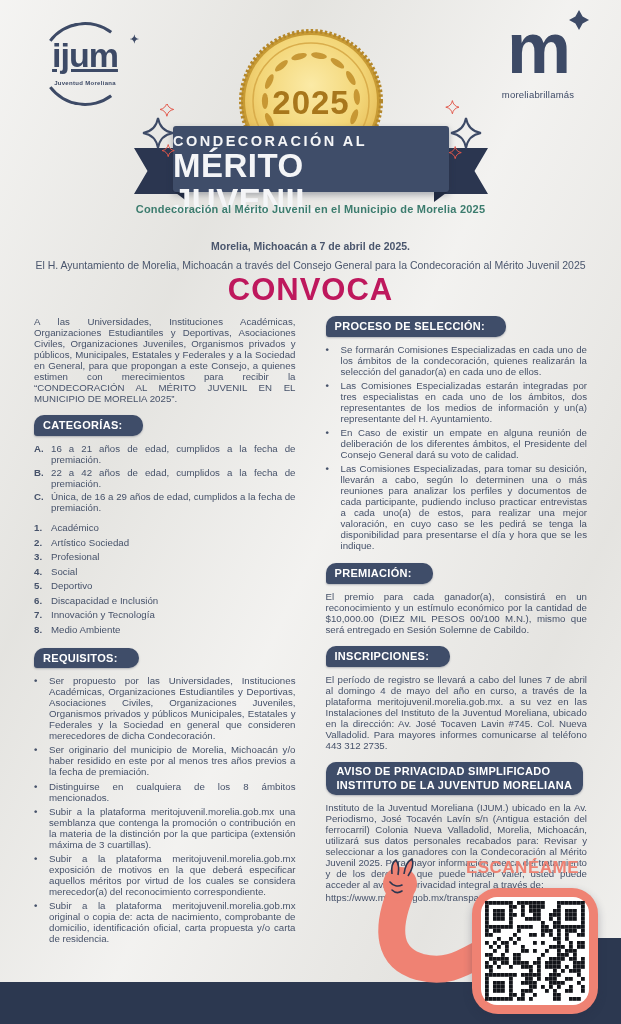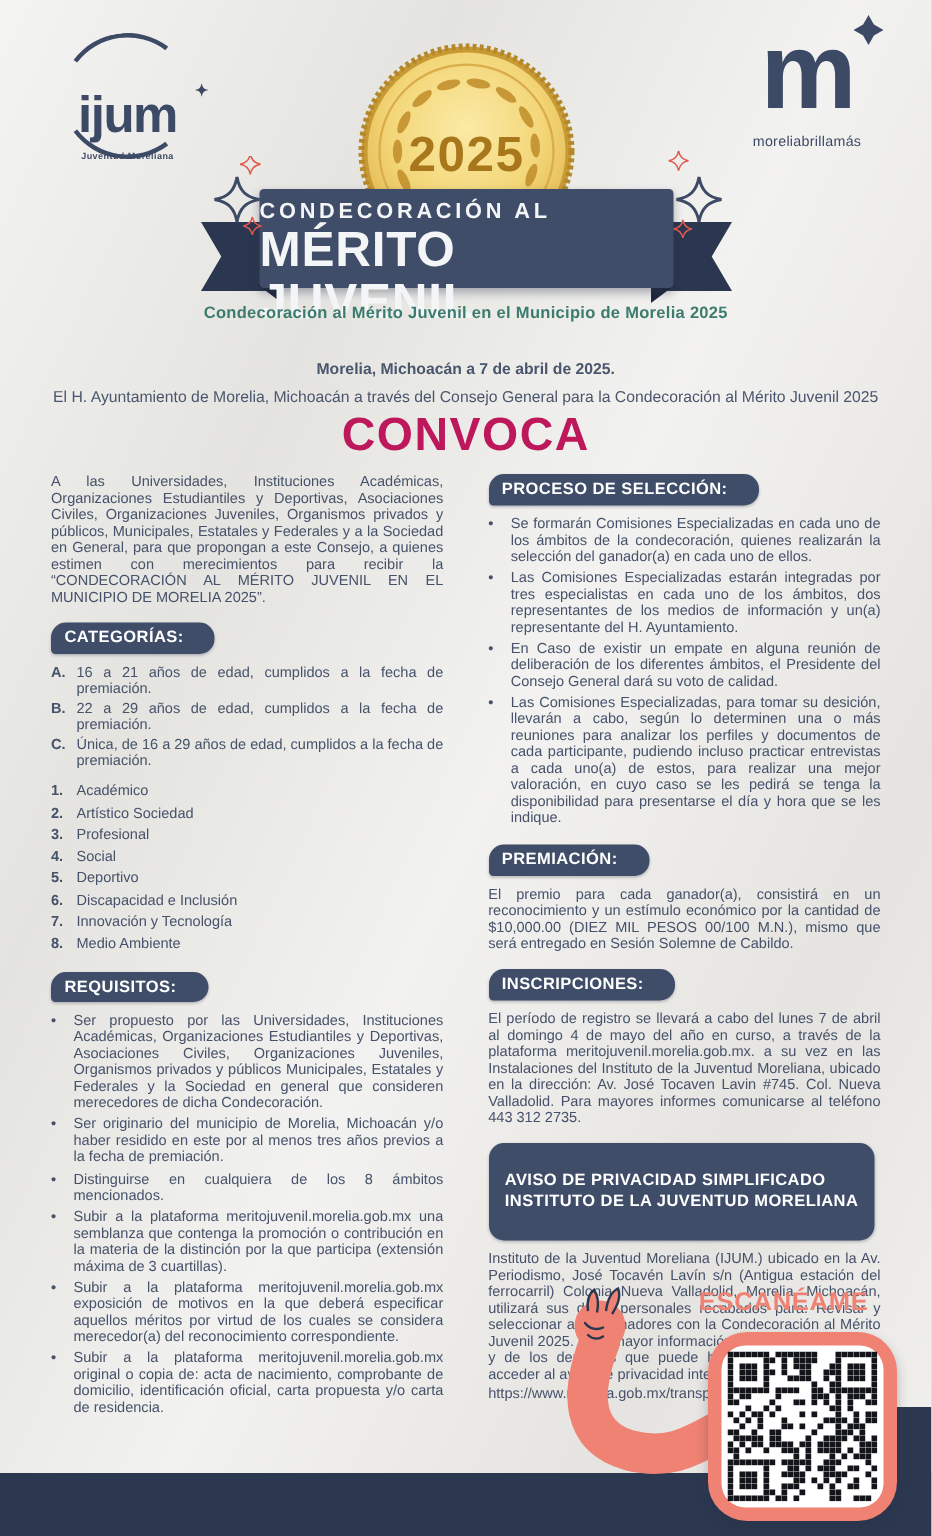--- a/index.html
+++ b/index.html
@@ -3,21 +3,21 @@
 <meta charset="utf-8">
 <style>
   html,body{margin:0;padding:0;background:#d8d8d6;}
   .poster{position:relative;width:621px;height:1024px;margin:0 auto;overflow:hidden;
     background:#ecebe8;font-family:"Liberation Sans",sans-serif;color:#47536a;}
   .poster::before{content:'';position:absolute;inset:0;pointer-events:none;
     background:linear-gradient(115deg,rgba(255,255,255,.45) 0%,rgba(208,208,203,.28) 28%,
       rgba(255,255,255,.35) 52%,rgba(212,211,207,.3) 78%,rgba(255,255,255,.3) 100%);}
   
   .logo-ijum{position:absolute;left:26px;top:20px;width:118px;height:92px;text-align:center;}
-  .logo-ijum .word{position:relative;font-size:34px;font-weight:800;color:#3d4a66;letter-spacing:-1px;line-height:1;margin-top:40px;}
+  .logo-ijum .word{position:relative;font-size:34px;font-weight:800;color:#3d4a66;letter-spacing:-1px;line-height:1;margin-top:18px;text-decoration:underline;}
   .logo-ijum .spark{position:absolute;top:-4px;right:6px;font-size:11px;color:#3d4a66;}
   .logo-ijum .arc-top,.logo-ijum .arc-bot{position:absolute;left:14px;width:90px;height:90px;border:3px solid #3d4a66;border-radius:50%;box-sizing:border-box;}
   .logo-ijum .arc-top{top:2px;border-bottom-color:transparent;border-left-color:transparent;border-right-color:transparent;transform:rotate(-8deg);}
   .logo-ijum .arc-bot{top:-4px;border-top-color:transparent;border-left-color:transparent;border-right-color:transparent;transform:rotate(8deg);}
   .logo-ijum .tag{font-size:6px;font-weight:700;color:#3d4a66;margin-top:8px;letter-spacing:.3px;}
   .logo-m{position:absolute;right:28px;top:16px;width:110px;text-align:center;}
   .logo-m .em{position:relative;display:inline-block;font-size:72px;font-weight:800;color:#3d4a66;line-height:.9;letter-spacing:-2px;}
   .logo-m .dia{position:absolute;top:-6px;right:-20px;width:20px;height:20px;background:#3d4a66;
     clip-path:polygon(50% 0,68% 32%,100% 50%,68% 68%,50% 100%,32% 68%,0 50%,32% 32%);}
   .logo-m .tag{font-size:9.5px;color:#3d4a66;margin-top:8px;letter-spacing:.2px;}
@@ -43,21 +43,21 @@
   .dateline{position:absolute;left:0;top:240px;width:100%;text-align:center;font-size:10.5px;font-weight:600;color:#4a566d;}
   .issuer{position:absolute;left:0;top:259px;width:100%;text-align:center;font-size:10.5px;font-weight:400;color:#4a566d;}
   .convoca{position:absolute;left:0;top:272px;width:100%;text-align:center;
     font-size:31px;font-weight:800;color:#be185d;letter-spacing:1px;}
   
   .cols{position:absolute;left:34px;top:316px;width:553px;display:flex;gap:30px;}
   .col{flex:1;font-size:9.7px;line-height:1.14;text-align:justify;font-weight:500;color:#46526a;}
   .badge{display:inline-block;background:#3f4d69;color:#fff;font-weight:700;font-size:11px;
     letter-spacing:.3px;padding:4px 21px 4px 9px;border-radius:10px 10px 10px 3px;white-space:nowrap;
     box-shadow:0 1px 2px rgba(40,48,70,.3);margin:9px 0 7px 0;}
-  .badge.block{white-space:normal;line-height:1.3;border-radius:10px;padding:18px 11px;}
+  .badge.block{white-space:normal;line-height:1.3;border-radius:10px;padding:2px 11px;}
   .li{display:flex;margin:0 0 2px 0;}
   .li .k{flex:0 0 17px;font-weight:600;}
   .li .t{flex:1;}
   .bullets .li .k{flex:0 0 15px;font-weight:700;text-align:left;}
   .ambitos{margin:9px 0 0 0;}
   .ambitos .li{margin-bottom:3.5px;}
   .ambitos .t{text-align:left;}
   .bullets .li{margin-bottom:3px;}
   .para{margin:0 0 2px 0;}
   .url-line{font-size:9.7px;text-align:left;margin-top:2px;font-weight:500;}
@@ -147,21 +147,21 @@
     <div class="col">
       <div class="para">A las Universidades, Instituciones Académicas, Organizaciones Estudiantiles y Deportivas, Asociaciones Civiles, Organizaciones Juveniles, Organismos privados y públicos, Municipales, Estatales y Federales y a la Sociedad en General, para que propongan a este Consejo, a quienes estimen con merecimientos para recibir la “CONDECORACIÓN AL MÉRITO JUVENIL EN EL MUNICIPIO DE MORELIA 2025”.</div>
       <span class="badge">CATEGORÍAS:</span>
       <div>
         <div class="li">
             <span class="k">A.</span>
             <span class="t">16 a 21 años de edad, cumplidos a la fecha de premiación.</span>
           </div>
         <div class="li">
             <span class="k">B.</span>
-            <span class="t">22 a 29 años de edad, cumplidos a la fecha de premiación.</span>
+            <span class="t">22 a 42 años de edad, cumplidos a la fecha de premiación.</span>
           </div>
         <div class="li">
             <span class="k">C.</span>
             <span class="t">Única, de 16 a 29 años de edad, cumplidos a la fecha de premiación.</span>
           </div>
       </div>
       <div class="ambitos">
         <div class="li">
             <span class="k">1.</span>
             <span class="t">Académico</span>

